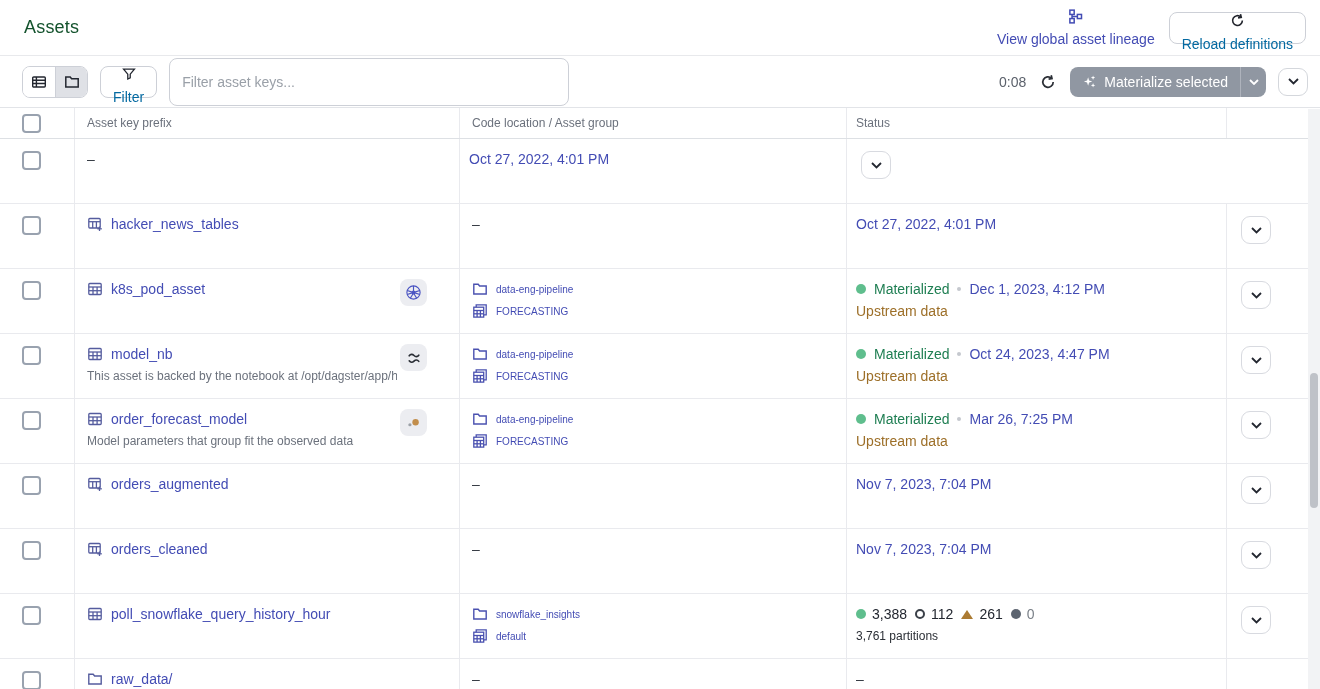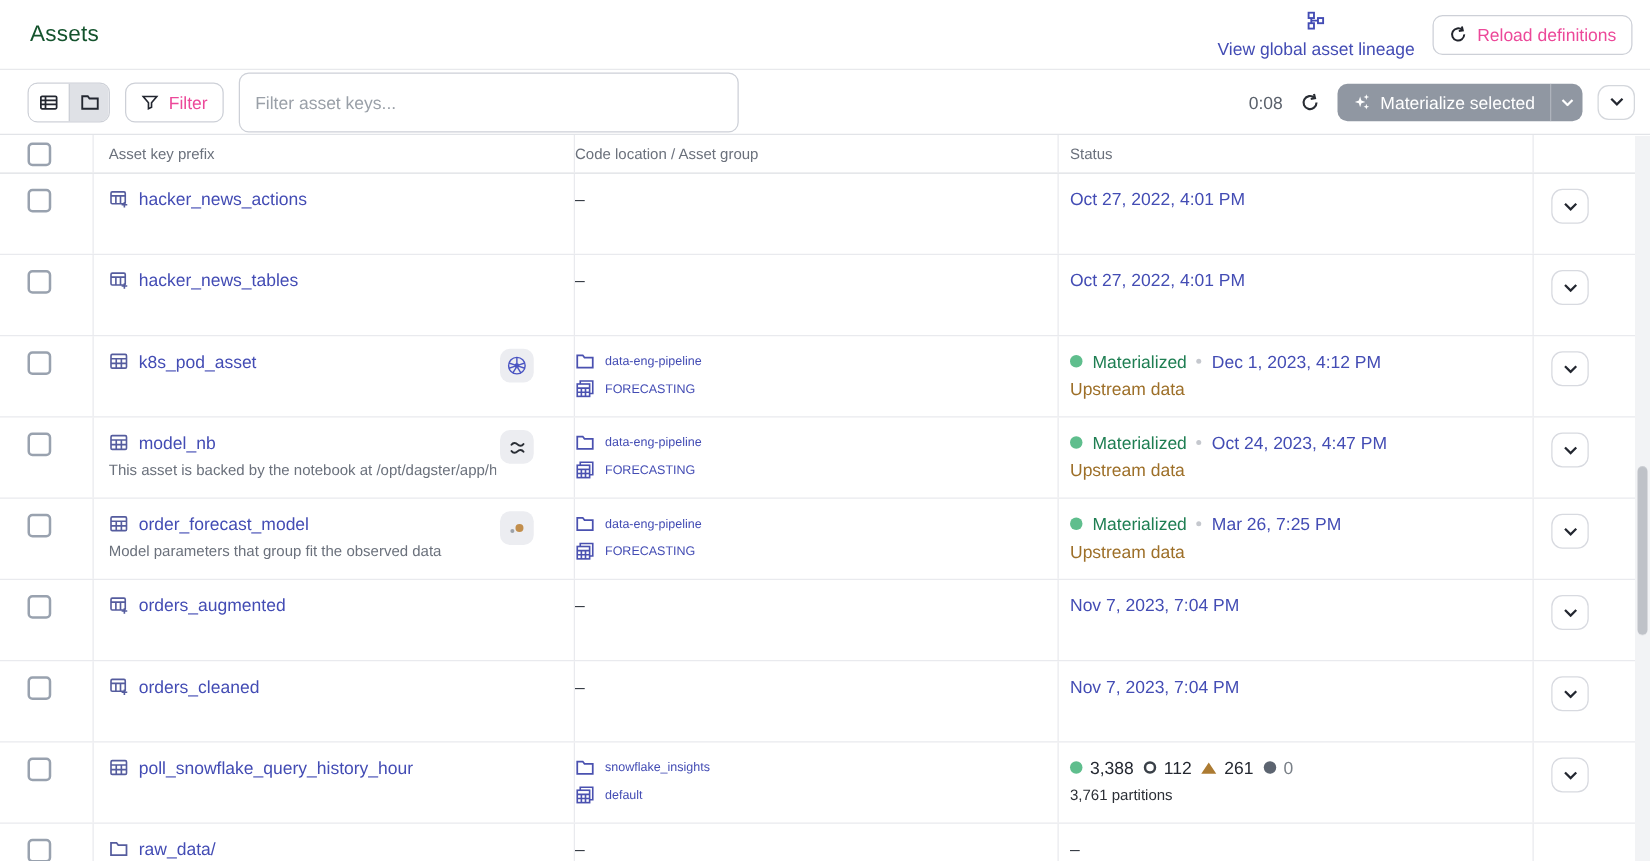--- a/index.html
+++ b/index.html
@@ -6,21 +6,21 @@
   html,body { width:1320px; height:689px; overflow:hidden; background:#fff;
     font-family:"Liberation Sans", sans-serif; color:#232730; }
 
   
   .page-header { height:56px; display:flex; align-items:center; justify-content:space-between;
     padding:0 14px 0 24px; border-bottom:1px solid #E8E9EC; background:#fff; }
   .page-title { font-size:18px; font-weight:400; color:#14532d; letter-spacing:.2px; }
   .header-right { display:flex; align-items:center; gap:14px; }
   .lineage-link { display:flex; align-items:center; gap:7px; color:#434CB4; font-size:14px; cursor:pointer;flex-direction:column; }
   .btn-outline { display:flex; align-items:center; gap:8px; height:32px; padding:0 12px;
-    background:#fff; border:1px solid #CDD0D7; border-radius:8px; font-size:14px; color:#ec4899; cursor:pointer; }
+    background:#fff; border:1px solid #CDD0D7; border-radius:8px; font-size:14px; color:#0369a1; cursor:pointer;flex-direction:column; }
 
   
   .toolbar { height:52px; display:flex; align-items:center; gap:12px;
     padding:0 12px 0 22px; border-bottom:1px solid #E2E4E8; background:#fff; }
   .segmented { display:flex; height:32px; border:1px solid #CDD0D7; border-radius:8px; overflow:hidden; }
   .segment { width:32px; display:flex; align-items:center; justify-content:center; background:#fff; cursor:pointer; }
   .segment + .segment { border-left:1px solid #CDD0D7; }
   .segment.active { background:#DFE1E6; }
   .search-input { width:400px; height:48px; border:1px solid #CDD0D7; border-radius:8px;
     padding:0 12px; font-size:14px; color:#232730; outline:none; font-family:"Liberation Sans",sans-serif; }
@@ -34,21 +34,21 @@
     border-left:1px solid #AEB3BC; cursor:default; }
   .expand-btn { width:30px; height:28px; background:#fff; border:1px solid #D4D7DC; border-radius:9px;
     display:flex; align-items:center; justify-content:center; cursor:pointer; }
 
   
   .grid-cols { display:grid; grid-template-columns:74px 385px 387px 380px 1fr; }
   .table-header { height:31px; border-bottom:1px solid #DDE0E4; align-items:center;
     font-size:12px; color:#6B717C; }
   .hcell { height:100%; display:flex; align-items:center; }
   .hcell.b, .cell.b { border-left:1px solid #E9EAEE; }
-  .pad-asset { padding-left:12px; } .pad-loc { } .pad-status { padding-left:9px; }
+  .pad-asset { padding-left:12px; } .pad-loc { padding-left:12px; } .pad-status { padding-left:9px; }
 
   .row { min-height:64px; border-bottom:1px solid #E9EAEE; }
   .cell { padding-top:12px; min-height:64px; }
   .checkbox { width:19px; height:19px; border:2px solid #99A2AF; border-radius:4px; background:#fff; cursor:pointer; }
   .cb-cell { padding-left:22px; }
   .hcb-cell { padding-left:22px; display:flex; align-items:center; }
 
   .asset-cell { position:relative; padding-right:62px; }
   .asset-line { display:flex; align-items:center; gap:8px; font-size:14px; }
   .asset-link { color:#434CB4; cursor:pointer; text-decoration:none; }
@@ -188,37 +188,20 @@
   <div class="hcell b pad-loc">Code location / Asset group</div>
   <div class="hcell b pad-status">Status</div>
   <div class="hcell b"></div>
 </div>
 
 <div id="table-body">
     <div class="grid-cols row">
     <div class="cell cb-cell">
       <div class="checkbox"></div>
     </div>
-    <div class="cell b pad-asset asset-cell">
-      <div class="asset-line">
-        <span>
-            <svg width="16" height="16" viewBox="0 0 16 16">
-              <g stroke="#555C9E" stroke-width="1.3" fill="none">
-                <rect x="1.8" y="2.5" width="11.4" height="9.5" rx="1"></rect>
-                <line x1="1.8" y1="5.7" x2="13.2" y2="5.7"></line>
-                <line x1="5.7" y1="5.7" x2="5.7" y2="12"></line>
-                <line x1="9.4" y1="5.7" x2="9.4" y2="12"></line>
-                <line x1="12.5" y1="10.5" x2="12.5" y2="15"></line>
-                <line x1="10.3" y1="12.8" x2="14.8" y2="12.8"></line>
-              </g>
-            </svg>
-          </span>
-        <span class="asset-link">hacker_news_actions</span>
-      </div>
-    </div>
     <div class="cell b pad-loc">
         <div class="dash">–</div>
       </div>
     <div class="cell b pad-status">
         <div class="status-line">
           <span class="ts-link">Oct 27, 2022, 4:01 PM</span>
         </div>
       </div>
     <div class="cell b chev-cell">
         <div class="chevron-btn">

